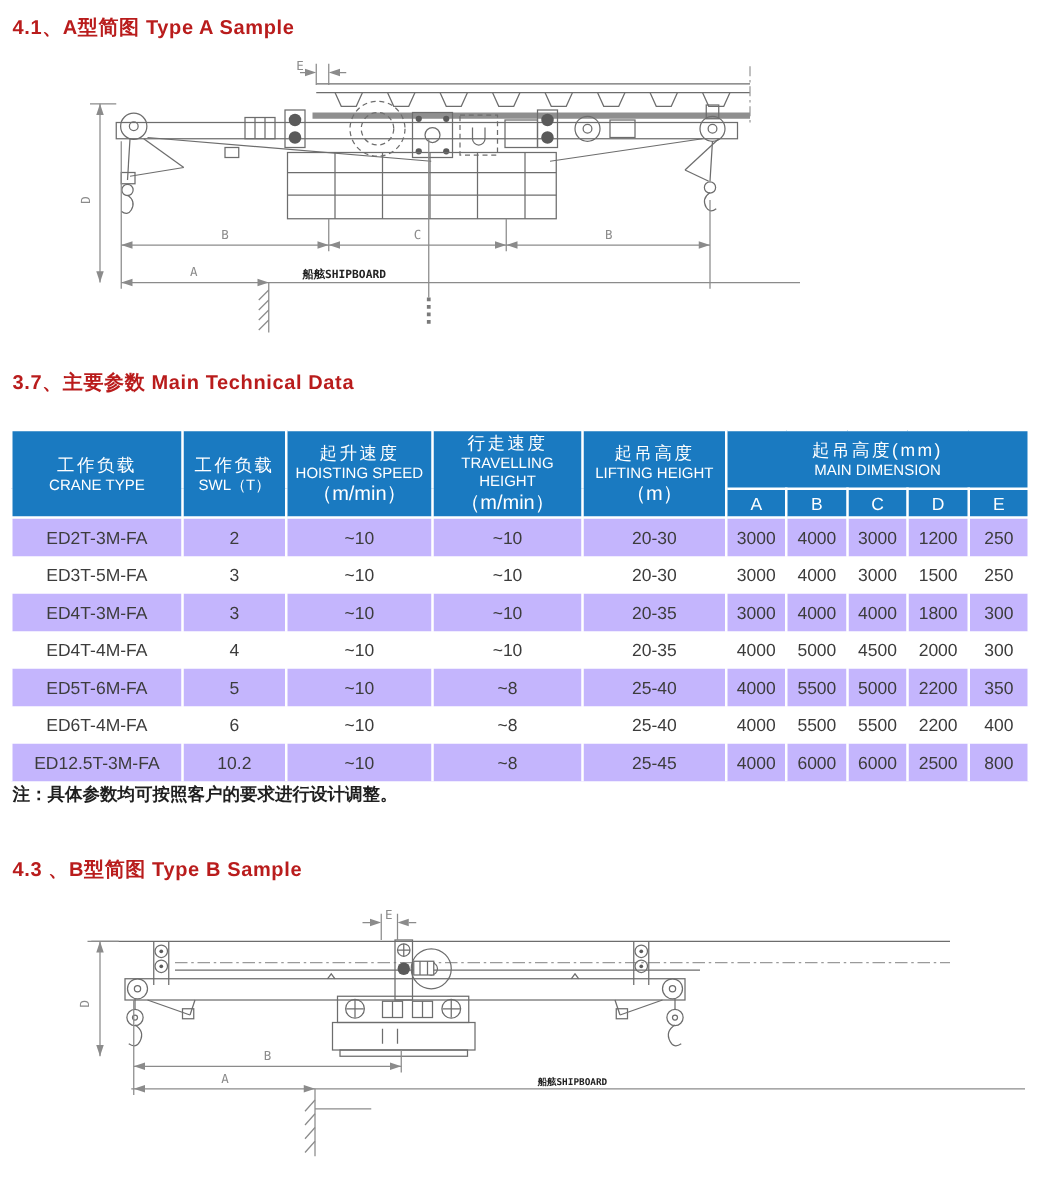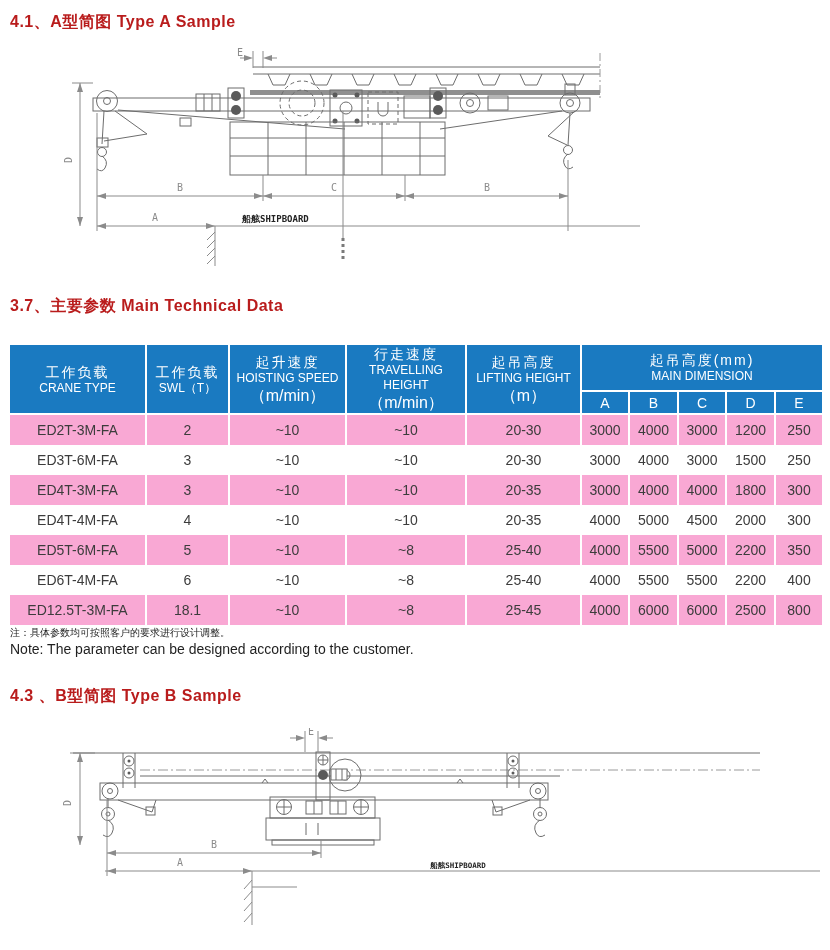--- a/index.html
+++ b/index.html
@@ -11,24 +11,24 @@
   .spec{position:absolute;left:8px;top:343px;width:814px;border-collapse:collapse;table-layout:fixed}
   .spec th{background:#1a7ac1;color:#ffffff;font-weight:normal;border:2px solid #ffffff;padding:0;vertical-align:middle;text-align:center}
   .spec thead tr.main-row{height:45px}
   .spec thead tr.sub-row{height:22px}
   .spec th .zh{font-size:14px;letter-spacing:2px;line-height:1.3}
   .spec th .en{font-size:12px;letter-spacing:0;line-height:1.25}
   .spec th .unit{font-size:16px;line-height:1.25}
   .spec th.sub{font-size:14px}
   .spec td{height:30px;text-align:center;font-size:14px;color:#3c3c3c;
            border-left:2px solid #ffffff;border-right:2px solid #ffffff;padding:0}
-  .spec tr.alt td{background:#f9a8d4}
+  .spec tr.alt td{background:#c4b5fd}
   
   .notes{position:absolute;left:10px;top:626px;color:#1f1f1f;line-height:1.4}
-  .note-zh{font-size:10px;font-weight:normal}
+  .note-zh{font-size:14px;font-weight:bold}
   .note-en{font-size:14px}
   
   .cad{stroke:#6d6d6d;fill:none;stroke-width:1}
   .fillc{fill:#8f8f8f;stroke:none}
   .dark{fill:#5a5a5a;stroke:none}
   .dim{stroke:#8b8b8b;stroke-width:1;fill:none}
   .arr{fill:#8b8b8b;stroke:none}
   .dimlbl{fill:#8b8b8b;font-size:10px;font-family:"DejaVu Sans Mono",monospace}
   .shiplbl{fill:#222222;font-weight:bold;font-family:"DejaVu Sans Mono",monospace}
   .shiplbl-a{font-size:9px}
@@ -227,21 +227,21 @@
         <td>~10</td>
         <td>~10</td>
         <td>20-30</td>
         <td>3000</td>
         <td>4000</td>
         <td>3000</td>
         <td>1200</td>
         <td>250</td>
       </tr>
       <tr>
-        <td>ED3T-6M-FA</td>
+        <td>ED3T-5M-FA</td>
         <td>3</td>
         <td>~10</td>
         <td>~10</td>
         <td>20-30</td>
         <td>3000</td>
         <td>4000</td>
         <td>3000</td>
         <td>1500</td>
         <td>250</td>
       </tr>
@@ -288,36 +288,35 @@
         <td>~8</td>
         <td>25-40</td>
         <td>4000</td>
         <td>5500</td>
         <td>5500</td>
         <td>2200</td>
         <td>400</td>
       </tr>
       <tr class="alt">
         <td>ED12.5T-3M-FA</td>
-        <td>18.1</td>
+        <td>10.2</td>
         <td>~10</td>
         <td>~8</td>
         <td>25-45</td>
         <td>4000</td>
         <td>6000</td>
         <td>6000</td>
         <td>2500</td>
         <td>800</td>
       </tr>
     </tbody>
 </table>
 
 <div class="notes">
   <div class="note-zh">注：具体参数均可按照客户的要求进行设计调整。</div>
-  <div class="note-en">Note: The parameter can be designed according to the customer.</div>
 </div>
 
 <h2 class="sec" style="top:686px">4.3 、B型简图  Type B Sample</h2>
 
 <div class="draw" style="top:728px;height:222px">
 <svg width="830" height="222" viewBox="0 0 830 222">
   <g class="cad">
 
     <line x1="73" y1="25" x2="760" y2="25"></line>
     <line x1="140" y1="42" x2="760" y2="42" stroke-dasharray="10 3 2 3" stroke="#9a9a9a"></line>

